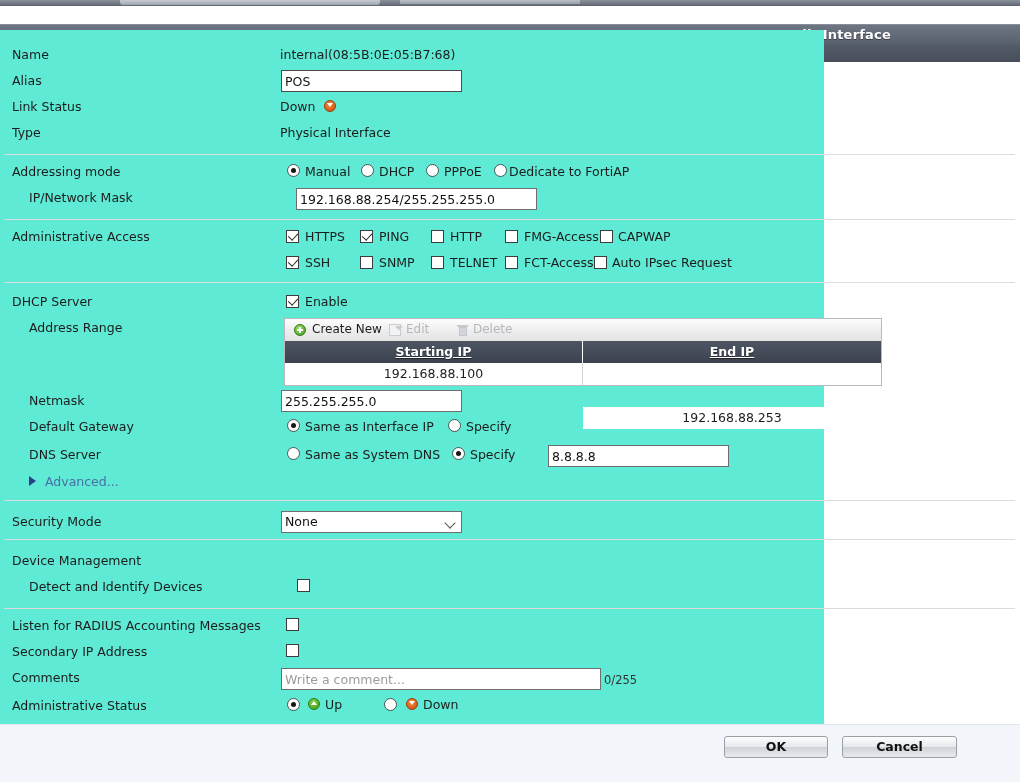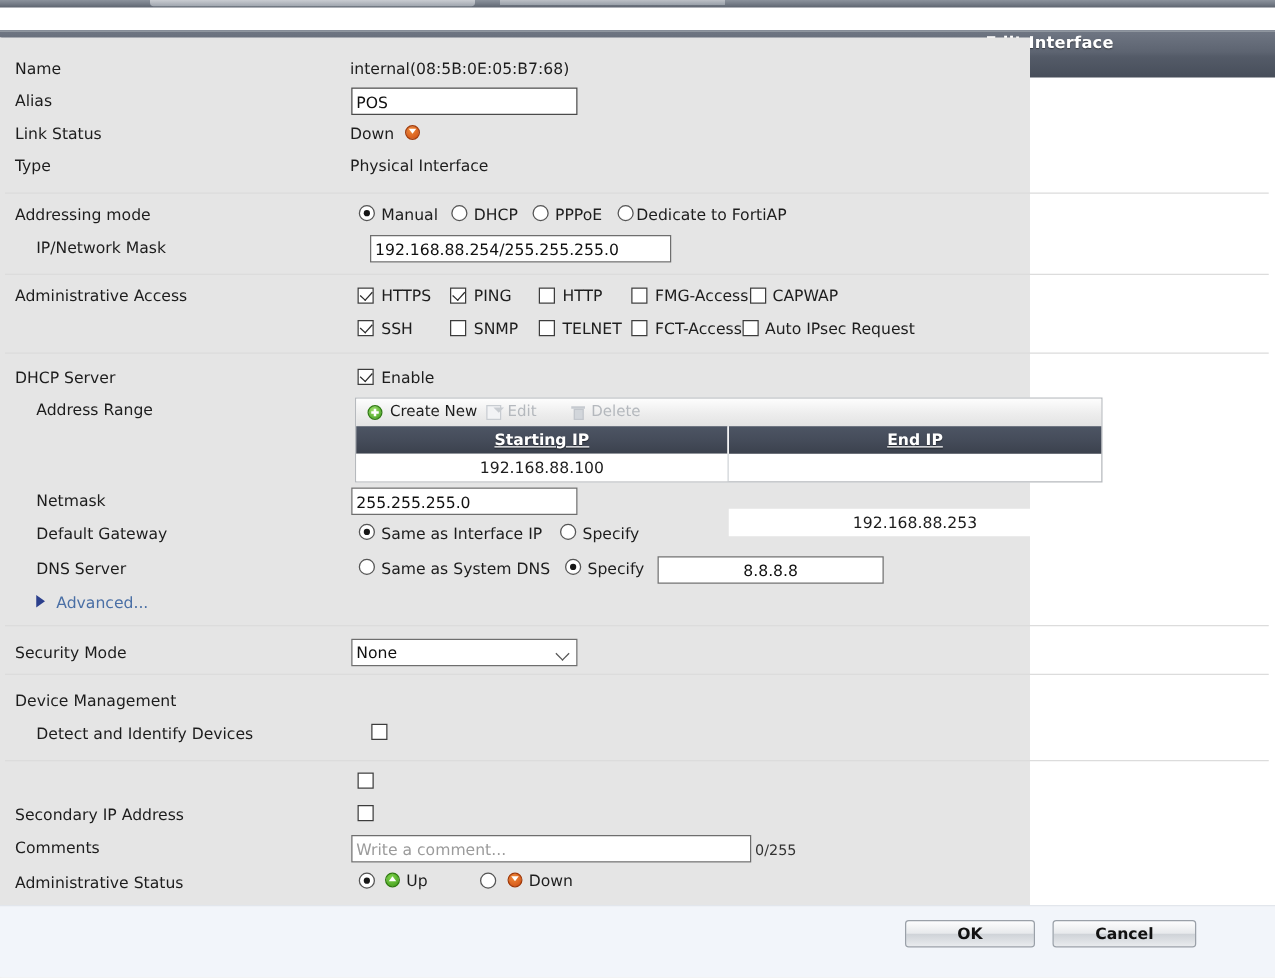--- a/index.html
+++ b/index.html
@@ -36,21 +36,21 @@
   #titlebar .title{
     position:absolute;right:129px;top:2px;
     color:#ffffff;font-weight:bold;font-size:13px;
     text-shadow:0 1px 1px rgba(0,0,0,.45);
     letter-spacing:.2px;
   }
 
   
   #form{
     position:absolute;left:0;top:30px;width:824px;height:694px;
-    background:#e5e5e5;
+    background:#5eead4;
   }
   .lbl{position:absolute;color:#1d1d1d;white-space:nowrap;}
   .val{position:absolute;color:#1d1d1d;white-space:nowrap;}
   .sep{position:absolute;left:4px;width:1011px;height:1px;background:#dcdcdc;}
 
   
   .tinput{
     position:absolute;box-sizing:border-box;
     border:1px solid #6e6e6e;background:#fff;
     font-family:"DejaVu Sans","Liberation Sans",sans-serif;
@@ -295,41 +295,42 @@
   <span class="rb on" style="left:287px;top:389px;"></span>
   <span class="cbl" style="left:305px;top:389px;">Same as Interface IP</span>
   <span class="rb" style="left:448px;top:389px;"></span>
   <span class="cbl" style="left:466px;top:389px;">Specify</span>
 
   <span class="lbl" style="left:29px;top:417px;">DNS Server</span>
   <span class="rb" style="left:287px;top:417px;"></span>
   <span class="cbl" style="left:305px;top:417px;">Same as System DNS</span>
   <span class="rb on" style="left:452px;top:417px;"></span>
   <span class="cbl" style="left:470px;top:417px;">Specify</span>
-  <input class="tinput" style="left: 526px; top: 415px; width: 181px; text-align: center;" value="8.8.8.8">
+  <input class="tinput" style="left: 548px; top: 415px; width: 181px;" value="8.8.8.8">
 
   <span class="adv-tri" style="left:29px;top:446px;"></span>
   <span class="adv-link" style="left:45px;top:444px;">Advanced...</span>
 
   <div class="sep" style="top:470px;"></div>
 
   <span class="lbl" style="left:12px;top:484px;">Security Mode</span>
   <div class="sel" style="left:281px;top:481px;width:181px;">
     <span>None</span>
     <i class="chev"></i>
   </div>
 
   <div class="sep" style="top:509px;"></div>
 
   <span class="lbl" style="left:12px;top:523px;">Device Management</span>
   <span class="lbl" style="left:29px;top:549px;">Detect and Identify Devices</span>
   <span class="cb" style="left:297px;top:549px;"></span>
 
   <div class="sep" style="top:578px;"></div>
 
+  <span class="lbl" style="left:12px;top:588px;">Listen for RADIUS Accounting Messages</span>
   <span class="cb" style="left:286px;top:588px;"></span>
 
   <span class="lbl" style="left:12px;top:614px;">Secondary IP Address</span>
   <span class="cb" style="left:286px;top:614px;"></span>
 
   <span class="lbl" style="left:12px;top:640px;">Comments</span>
   <input class="tinput" style="left: 281px; top: 638px; width: 320px; color: rgb(141, 141, 141);" placeholder="Write a comment...">
   <span class="counter" style="left:604px;top:643px;">0/255</span>
 
   <span class="lbl" style="left:12px;top:668px;">Administrative Status</span>

